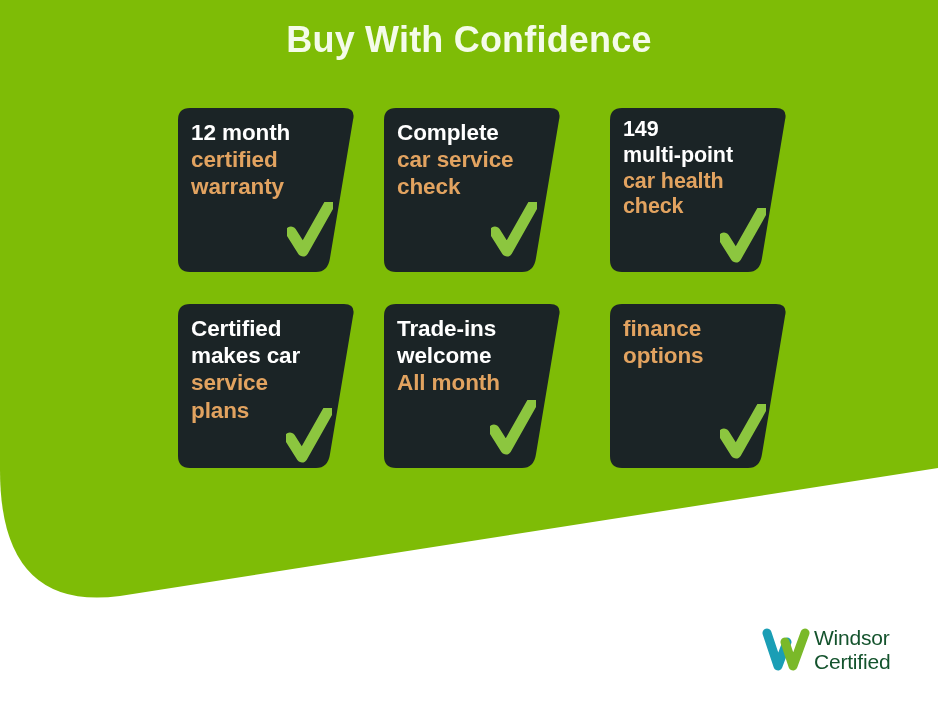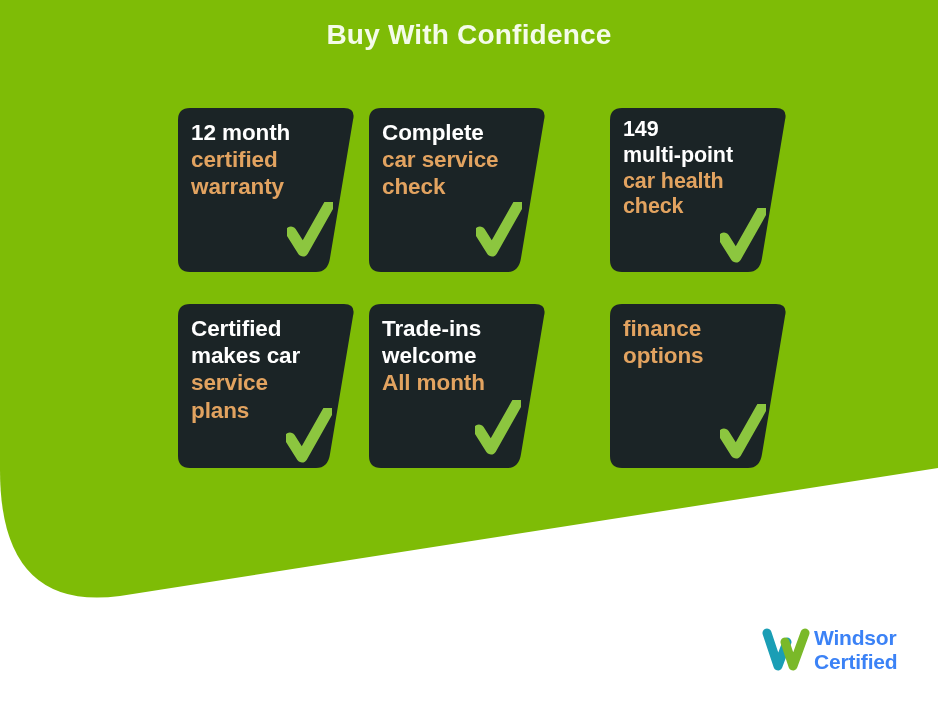--- a/index.html
+++ b/index.html
@@ -28,21 +28,21 @@
     height: 704px;
   }
 
   
   #page-title {
     position: absolute;
     left: 0;
     top: 18px;
     width: 938px;
     text-align: center;
-    font-size: 28px;
+    font-size: 36px;
     font-weight: bold;
     color: #f4fbe9;
     letter-spacing: 0.2px;
     line-height: 1.2;
   }
 
   
   #cards {
     position: absolute;
     left: 178px;
@@ -53,21 +53,21 @@
     position: relative;
     height: 196px;
   }
   .card {
     position: absolute;
     width: 180px;
     height: 164px;
     top: 0;
   }
   .card-col-0 { left: 0px; }
-  .card-col-1 { left: 191px; }
+  .card-col-1 { left: 206px; }
   .card-col-2 { left: 408px; margin-left: 24px; }
 
   .card-shape {
     position: absolute;
     left: 0;
     top: 0;
     width: 180px;
     height: 164px;
   }
 
@@ -107,23 +107,23 @@
     position: absolute;
     left: 0;
     top: 2px;
     width: 48px;
     height: 46px;
   }
   #logo-text {
     position: absolute;
     left: 52px;
     top: 0px;
-    color: #3b82f6;
+    color: #14532d;
     font-size: 21px;
-    font-weight: bold;
+    font-weight: normal;
     line-height: 1.12;
     letter-spacing: -0.2px;
   }
   #logo-text span { display: block; }
 </style>
 </head>
 <body>
 
 <div id="stage">
 

